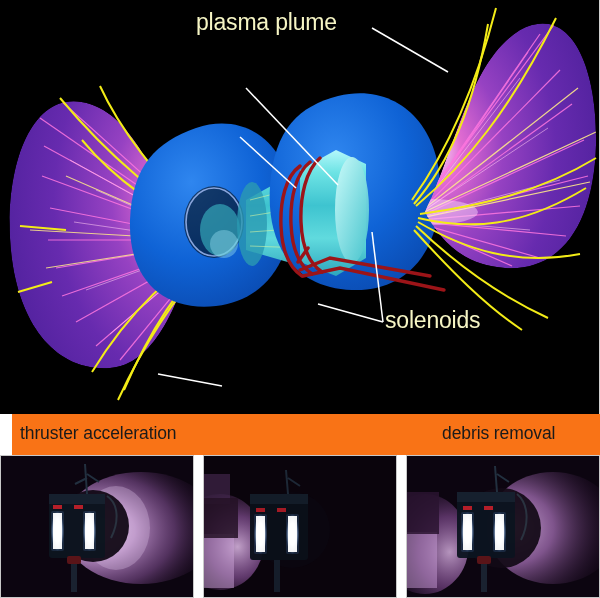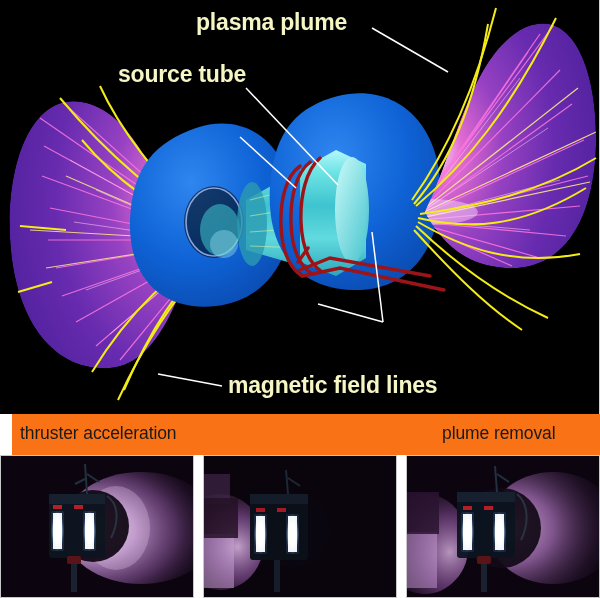--- a/index.html
+++ b/index.html
@@ -16,21 +16,20 @@
   }
 
   
   #diagram-panel {
     position: absolute;
     left: 0; top: 0;
     width: 600px; height: 414px;
     background: #000000;
     border-right: 1px solid #d0d0d0;
     overflow: hidden;
-    font-weight: bold;
   }
   #diagram-svg { position: absolute; left: 0; top: 0; }
 
   .diag-label {
     position: absolute;
     color: #f6f5c4;
     font-family: "Liberation Sans", sans-serif;
     font-size: 23px;
     letter-spacing: -0.2px;
     white-space: nowrap;
@@ -272,27 +271,26 @@
         <path d="M240,137 L296,188"></path>
 
         <path d="M318,304 L383,322"></path>
         <path d="M372,232 L383,322"></path>
 
         <path d="M158,374 L222,386"></path>
       </g>
     </svg>
 
     <div class="diag-label" id="label-plasma-plume">plasma plume</div>
-    <div class="diag-label" id="label-source-tube">source tube</div>
-    <div class="diag-label" id="label-magnetic">magnetic field lines</div>
+    <div class="diag-label" id="label-solenoids">solenoids</div>
   </div>
 
   <div id="caption-strip">
     <div class="photo-caption" id="caption-0">thruster acceleration</div>
-    <div class="photo-caption" id="caption-2">plume removal</div>
+    <div class="photo-caption" id="caption-2">debris removal</div>
   </div>
 
   <div id="photo-row">
 
     <div class="photo">
       <svg width="192" height="141" viewBox="0 0 192 141">
         <defs>
           <radialGradient id="p1plume" cx="22%" cy="52%" r="80%">
             <stop offset="0%" stop-color="#f2dcf6" stop-opacity="0.96"></stop>
             <stop offset="30%" stop-color="#d9a8e6" stop-opacity="0.82"></stop>

